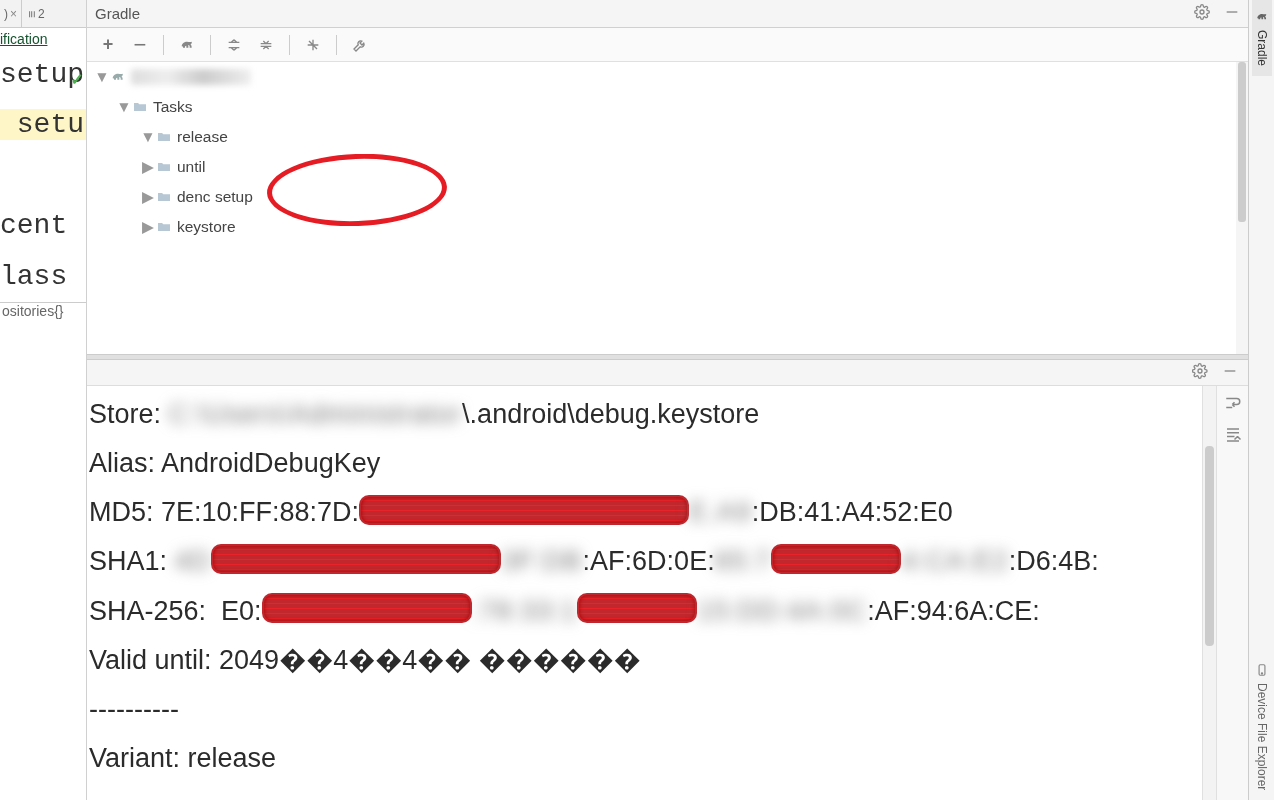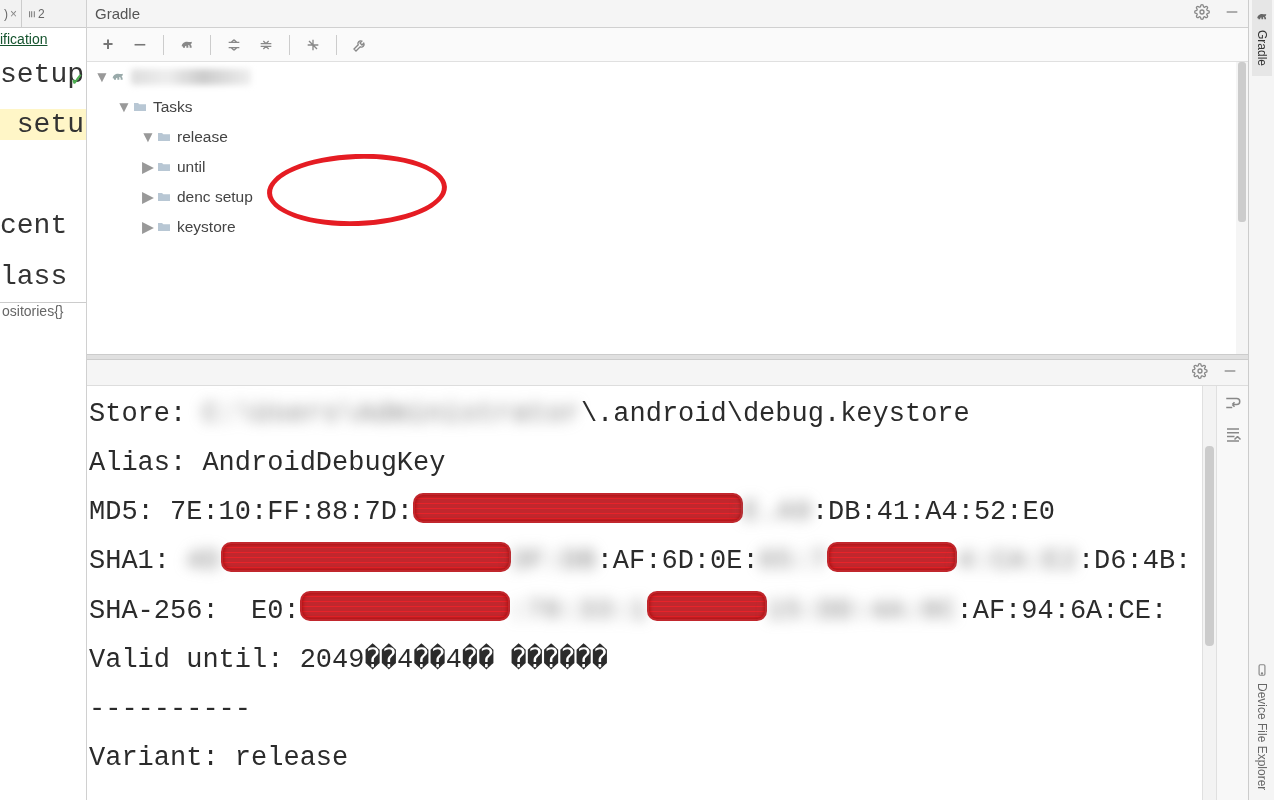--- a/index.html
+++ b/index.html
@@ -50,21 +50,21 @@
 
   
   .splitter { height:6px; background:#e0e0e0; border-top:1px solid #ccc; border-bottom:1px solid #ccc; }
 
   
   .console-header{ height:26px; background:#f5f5f5; border-bottom:1px solid #ddd; display:flex; justify-content:flex-end; align-items:center; gap:14px; padding:0 10px; color:#888;}
   .console-header span{cursor:pointer;}
   
   .console-body { flex:1; display:flex; min-height:0;}
   .console-text { flex:1; overflow:auto; position:relative; }
-  .console-text pre { font-family: Liberation Mono, monospace; font-size:27px; line-height:1.82; white-space:pre; color:#2b2b2b; padding:4px 0 0 2px;}
+  .console-text pre { font-family: Liberation Sans, sans-serif; font-size:27px; line-height:1.82; white-space:pre; color:#2b2b2b; padding:4px 0 0 2px;}
   .blur-span { filter: blur(7px); color:#777; letter-spacing:1px;}
   .redact { display:inline-block; height:30px; border-radius:10px; vertical-align:middle; position:relative; top:-4px;
     background: repeating-linear-gradient(0deg,#c1272d 0 2px,#e8232a 2px 3px,#c1272d 3px 5px);
     box-shadow: inset 0 0 4px #a00, 0 0 0 1px rgba(0,0,0,0);
     border:2px solid #c1272d;}
   .redact.r1{width:330px;} .redact.r2{width:290px;} .redact.r3{width:130px;} .redact.r4{width:210px;} .redact.r5{width:120px;}
 
   .console-sidebar{ width:32px; background:#f8f8f8; border-left:1px solid #e0e0e0; display:flex; flex-direction:column; align-items:center; padding-top:6px; gap:10px;}
   .console-sidebar .side-btn{ width:22px; height:22px; color:#888; display:flex; align-items:center; justify-content:center;}
   .console-sidebar .side-btn svg{width:18px;height:18px;}

